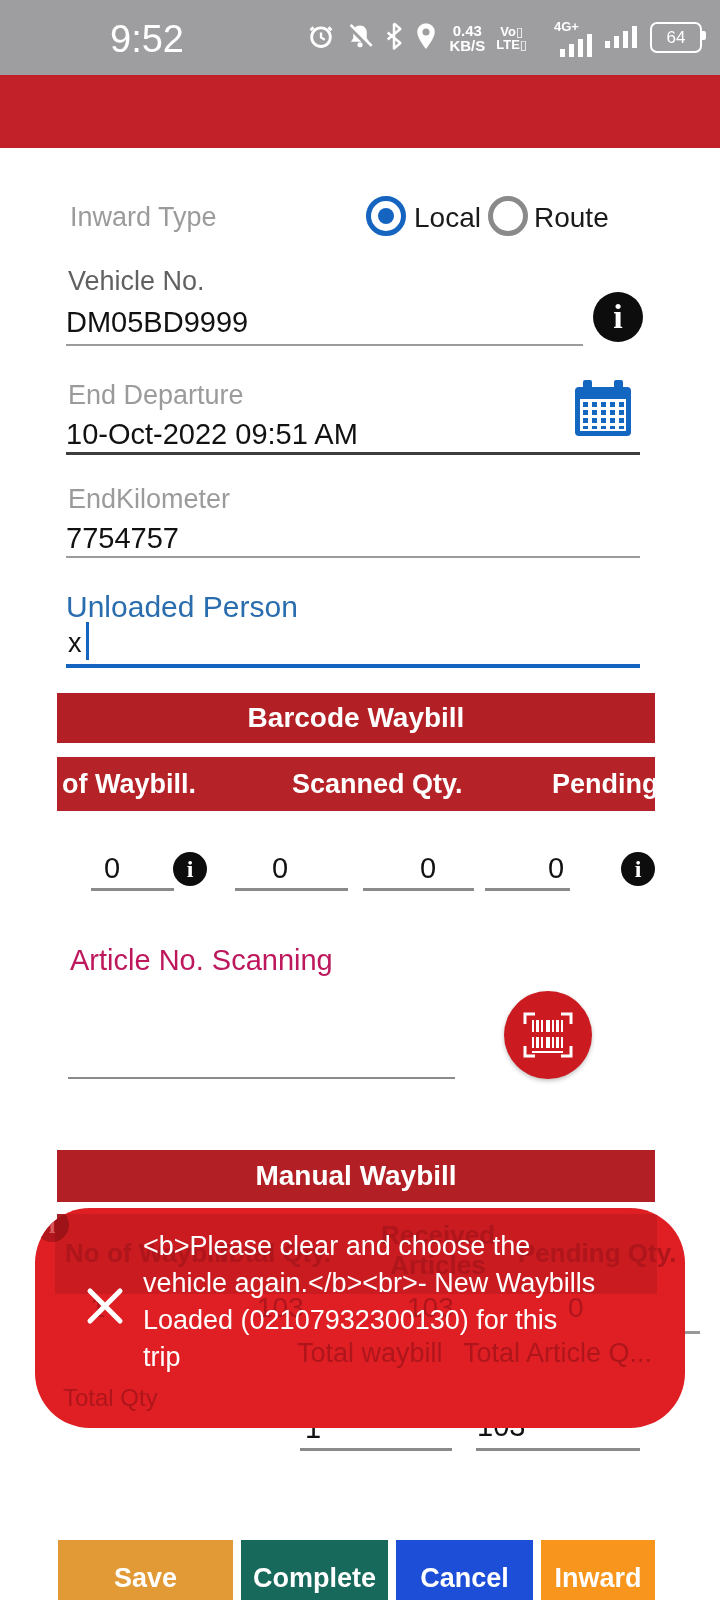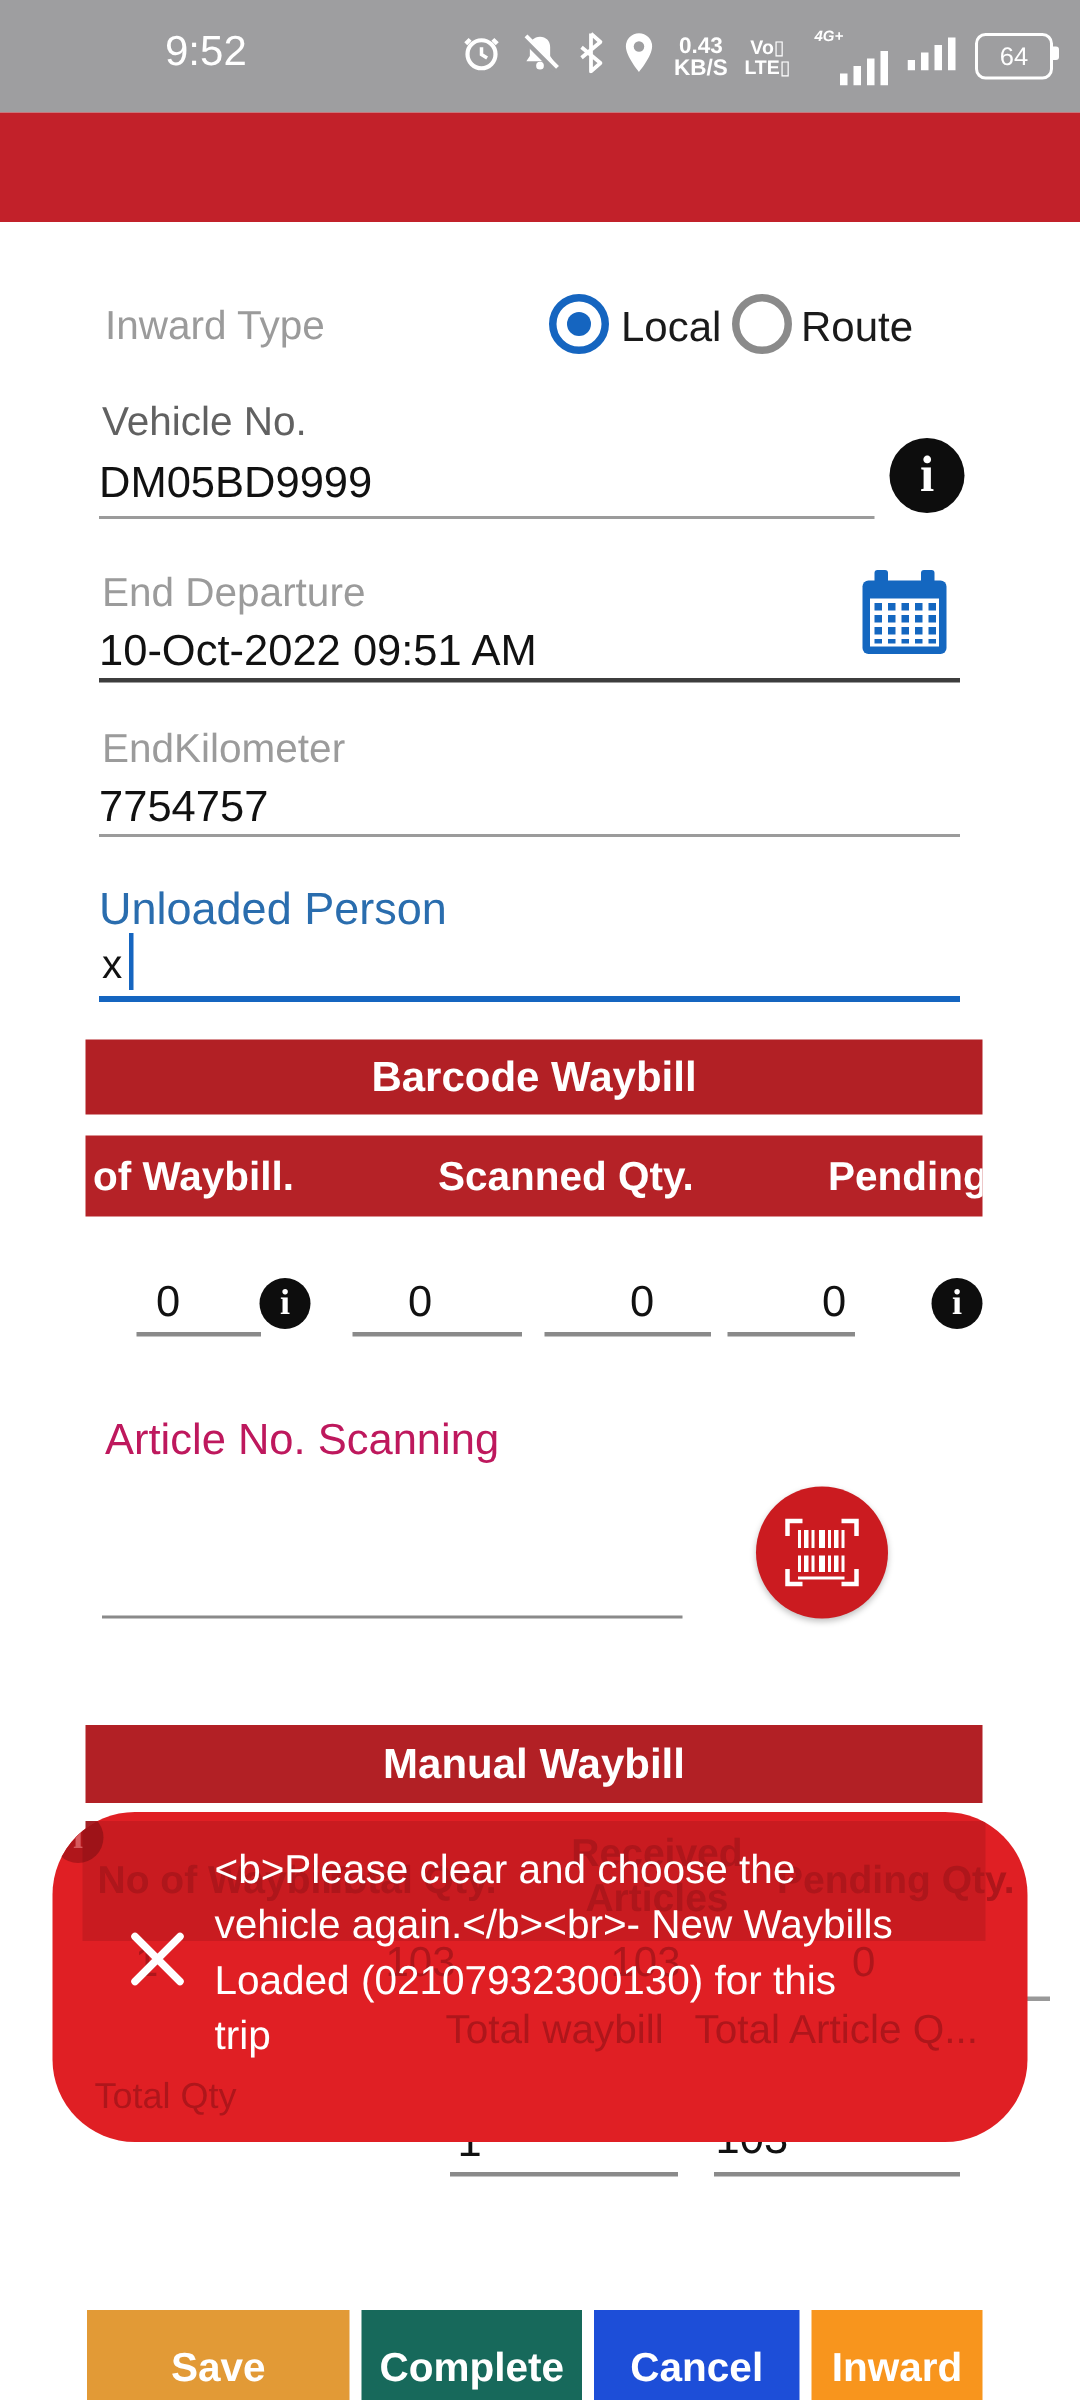--- a/index.html
+++ b/index.html
@@ -2,29 +2,29 @@
 <html><head>
 <meta charset="utf-8">
 <style>
   html,body{margin:0;padding:0;background:#555;}
   #screen{position:relative;width:720px;height:1600px;background:#ffffff;overflow:hidden;
           font-family:"Liberation Sans","DejaVu Sans",sans-serif;margin:0 auto;}
   .abs{position:absolute;}
 
   
   #statusbar{left:0;top:0;width:720px;height:75px;background:#9e9ea0;color:#fff;}
-  #sb-time{left:110px;top:18px;font-size:28px;}
+  #sb-time{left:110px;top:18px;font-size:38px;}
   #sb-icons{right:18px;top:0;height:75px;display:flex;align-items:center;gap:11px;}
   .sb-txt{font-size:15px;font-weight:bold;line-height:15px;text-align:center;}
   .sb-txt-sm{font-size:13px;font-weight:bold;line-height:13px;text-align:center;}
   #sb-batt{width:48px;height:27px;border:2px solid #fff;border-radius:7px;display:flex;
            align-items:center;justify-content:center;font-size:17px;position:relative;}
   #sb-batt:after{content:"";position:absolute;right:-6px;top:7px;width:4px;height:9px;background:#fff;border-radius:0 2px 2px 0;}
   .netblock{position:relative;width:56px;height:38px;}
-  .netblock .nb-label{position:absolute;left:5px;top:0;font-size:10px;font-weight:bold;font-style:italic;}
+  .netblock .nb-label{position:absolute;left:16px;top:0;font-size:13px;font-weight:bold;}
   .netblock svg{position:absolute;right:0;bottom:0;}
 
   
   #header{left:0;top:75px;width:720px;height:73px;background:#c2212a;color:#fff;}
   #back-btn{left:22px;top:96px;width:46px;height:34px;cursor:pointer;}
   #hdr-title{left:106px;top:92px;font-size:33px;font-weight:bold;}
   #hdr-sub{left:314px;top:96px;font-size:28px;}
 
   
   .lbl{font-size:27px;color:#9b9b9b;}

